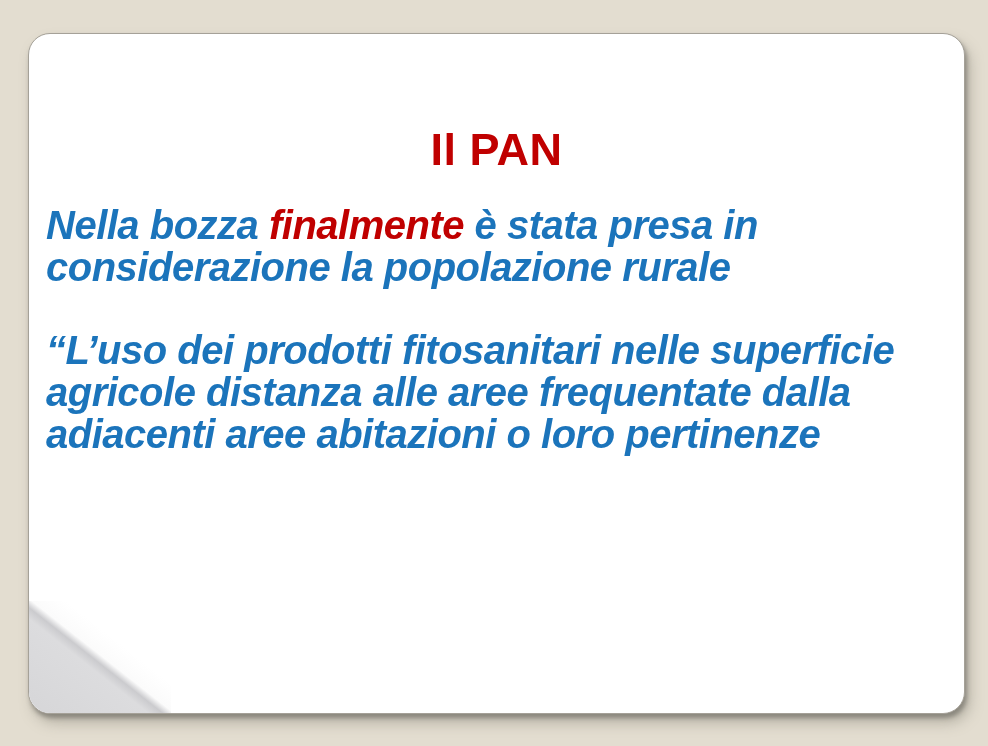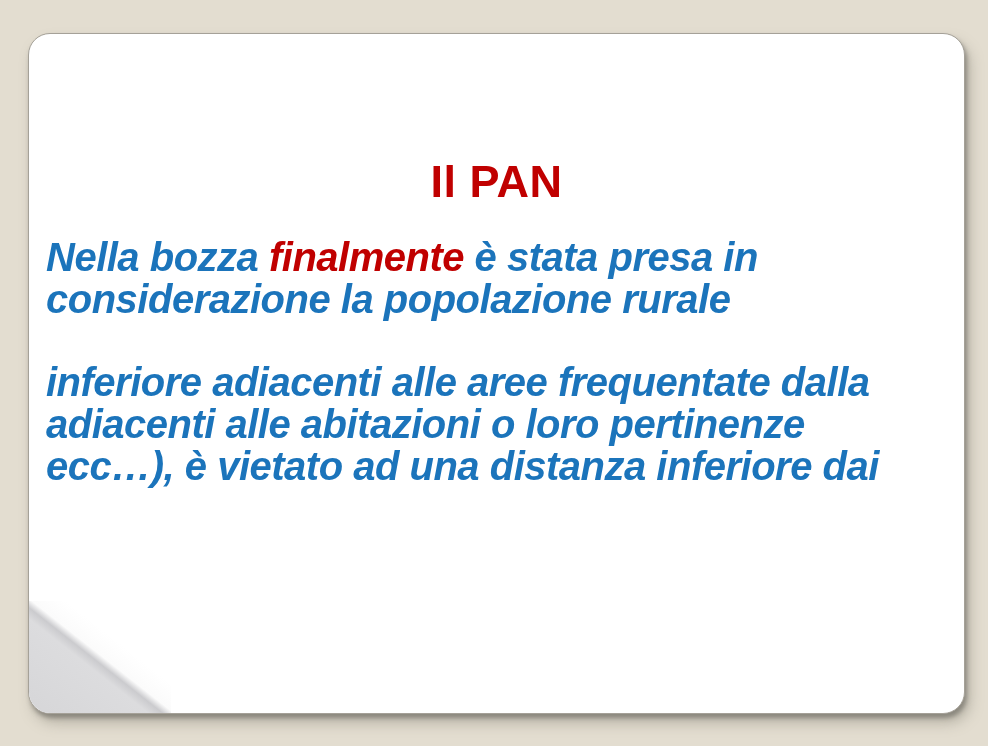--- a/index.html
+++ b/index.html
@@ -43,21 +43,20 @@
         #dcdcde 42%,
         #cbcbce 47%,
         #fbfbfb 51%,
         #ffffff 63%);
     z-index: 1;
   }
   .content-layer {
     position: absolute;
     inset: 0;
     z-index: 2;
-    margin-top: 32px;
   }
   .slide-title {
     position: absolute;
     top: 90px;
     left: 0;
     width: 100%;
     text-align: center;
     font-size: 45px;
     line-height: 52px;
     font-weight: bold;
@@ -89,19 +88,19 @@
   <div class="content-layer">
 
     <div class="slide-title">Il PAN</div>
 
     <div class="para para-intro">
       <div class="text-line"><span>Nella bozza </span><span class="hl-red">finalmente</span><span> è stata presa in</span></div>
       <div class="text-line">considerazione la popolazione rurale</div>
     </div>
 
     <div class="para para-quote">
-      <div class="text-line">inferiore adiacenti alle aree frequentate dalla</div>
-      <div class="text-line">adiacenti alle abitazioni o loro pertinenze</div>
-      <div class="text-line">ecc…), è vietato ad una distanza inferiore dai</div>
+      <div class="text-line">“L’uso dei prodotti fitosanitari nelle superficie</div>
+      <div class="text-line">agricole distanza alle aree frequentate dalla</div>
+      <div class="text-line">adiacenti aree abitazioni o loro pertinenze</div>
     </div>
 
   </div>
 </div>
 
 </body></html>

